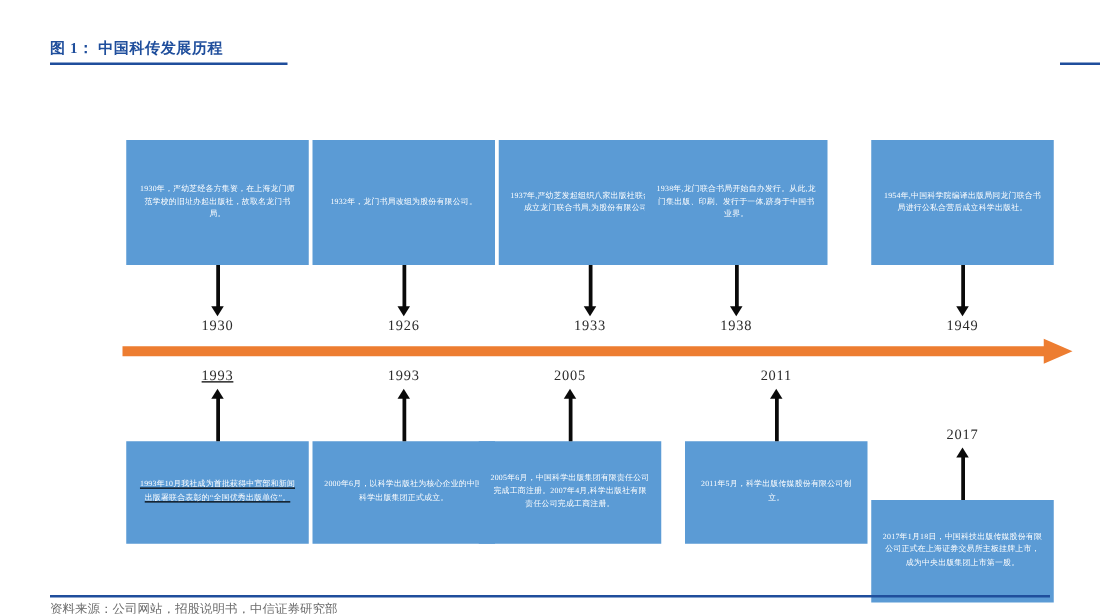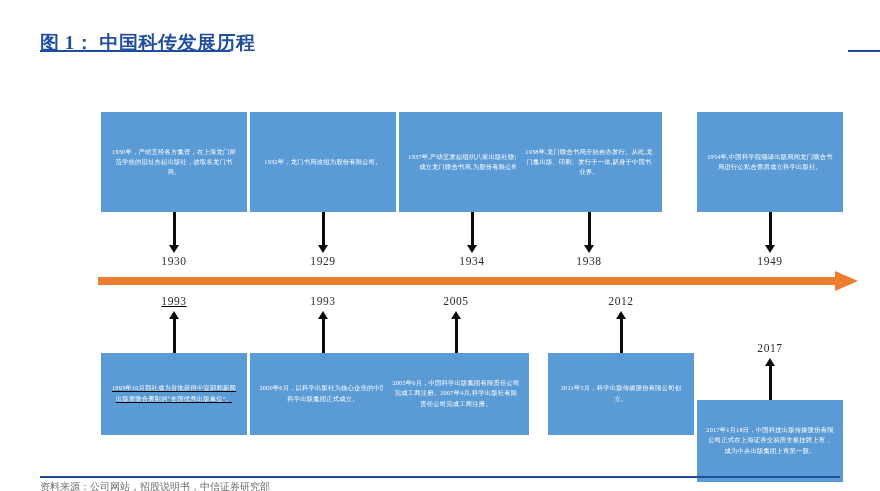--- a/index.html
+++ b/index.html
@@ -14,21 +14,21 @@
     overflow: hidden;
     font-family: "Liberation Sans", sans-serif;
   }
 
   
   #figure-title {
     position: absolute;
     left: 40px;
     top: 30px;
     font-family: "Liberation Serif", serif;
-    font-size: 19px;
+    font-size: 12px;
     font-weight: bold;
     color: #1F4E9C;
     letter-spacing: 0.5px;
     white-space: nowrap;
     padding-bottom: 4px;
   }
   #title-rule {
     position: absolute;
     left: 40px;
     top: 50px;
@@ -186,31 +186,31 @@
       <div class="year-label">1930</div>
     </div>
     <div class="event-col top" style="left: 250px;">
       <div class="event-box">
         <div class="event-box-text">1932年，龙门书局改组为股份有限公司。</div>
       </div>
       <div class="connector">
         <div class="stem"></div>
         <div class="head"></div>
       </div>
-      <div class="year-label">1929</div>
+      <div class="year-label">1926</div>
     </div>
     <div class="event-col top" style="left: 399px;">
       <div class="event-box">
         <div class="event-box-text">1937年,严幼芝发起组织八家出版社联合经营,成立龙门联合书局,为股份有限公司。</div>
       </div>
       <div class="connector">
         <div class="stem"></div>
         <div class="head"></div>
       </div>
-      <div class="year-label">1934</div>
+      <div class="year-label">1933</div>
     </div>
     <div class="event-col top" style="left: 516px;">
       <div class="event-box">
         <div class="event-box-text">1938年,龙门联合书局开始自办发行。从此,龙门集出版、印刷、发行于一体,跻身于中国书业界。</div>
       </div>
       <div class="connector">
         <div class="stem"></div>
         <div class="head"></div>
       </div>
       <div class="year-label">1938</div>
@@ -252,21 +252,21 @@
       <div class="year-label">2005</div>
       <div class="connector">
         <div class="stem"></div>
         <div class="head"></div>
       </div>
       <div class="event-box">
         <div class="event-box-text">2005年6月，中国科学出版集团有限责任公司完成工商注册。2007年4月,科学出版社有限责任公司完成工商注册。</div>
       </div>
     </div>
     <div class="event-col bottom" style="left: 548px;">
-      <div class="year-label">2012</div>
+      <div class="year-label">2011</div>
       <div class="connector">
         <div class="stem"></div>
         <div class="head"></div>
       </div>
       <div class="event-box">
         <div class="event-box-text">2011年5月，科学出版传媒股份有限公司创立。</div>
       </div>
     </div>
     <div class="event-col bottom" style="left: 697px; margin-top: 47px;">
       <div class="year-label">2017</div>

